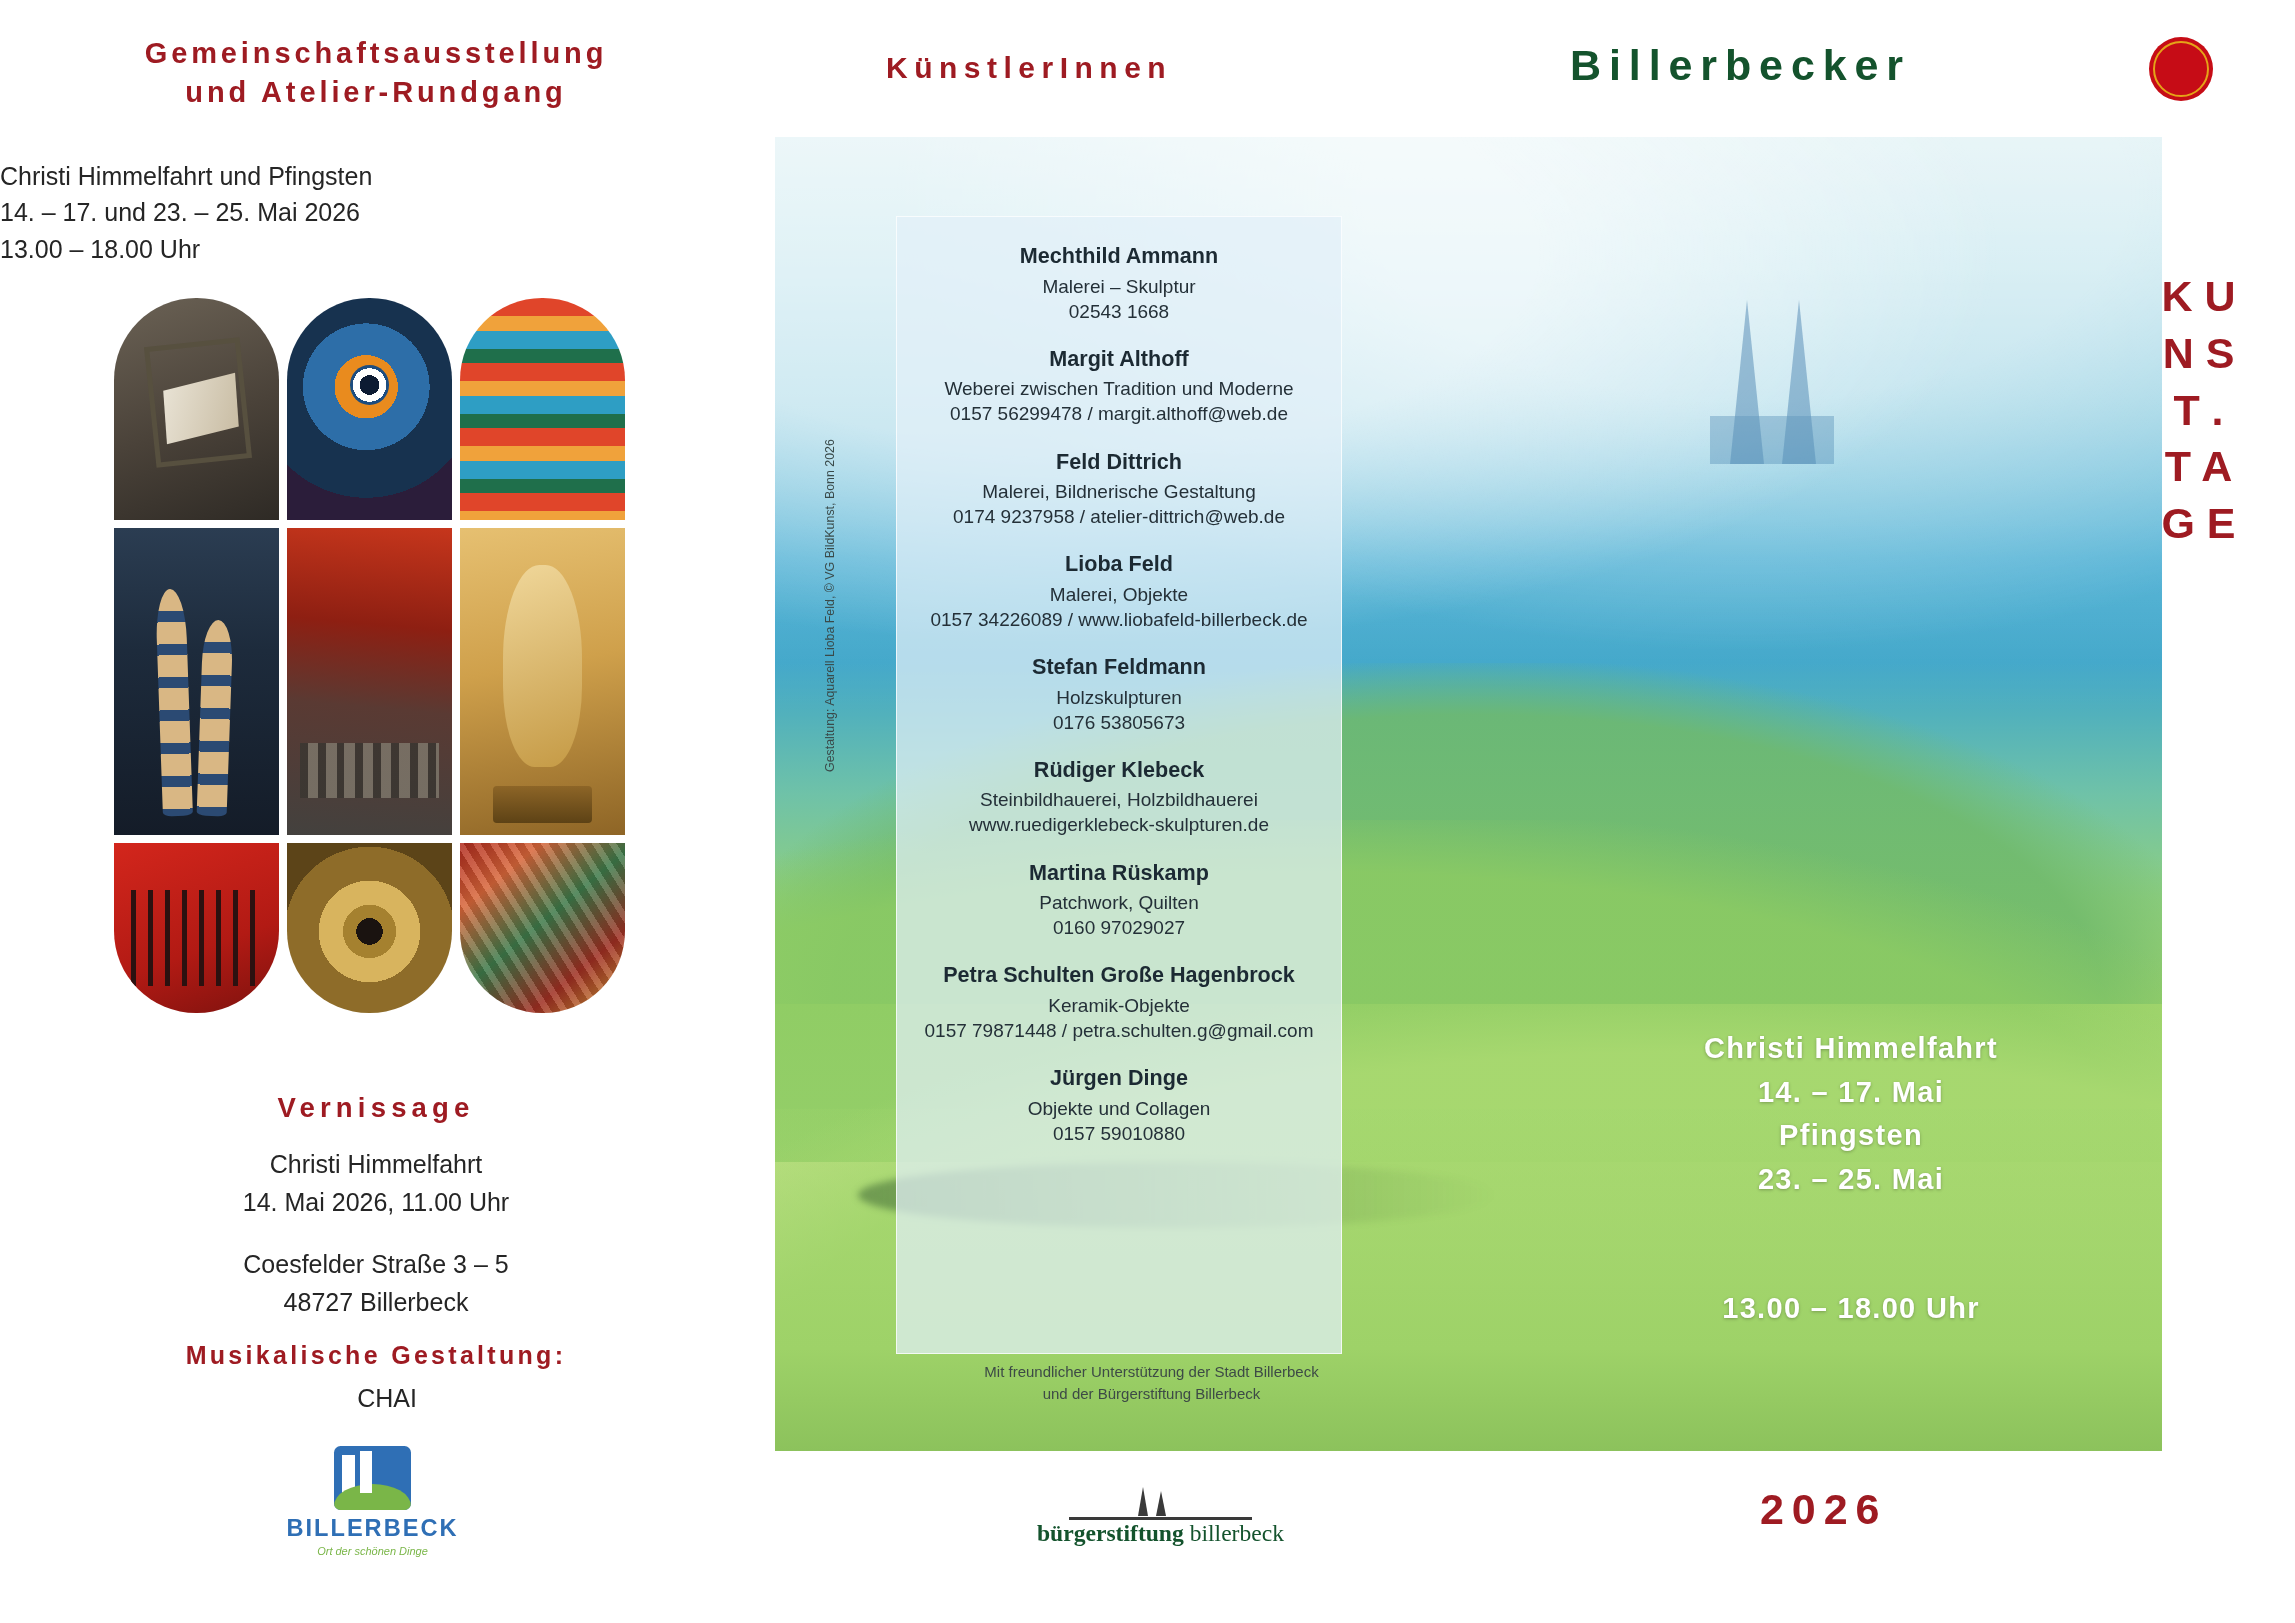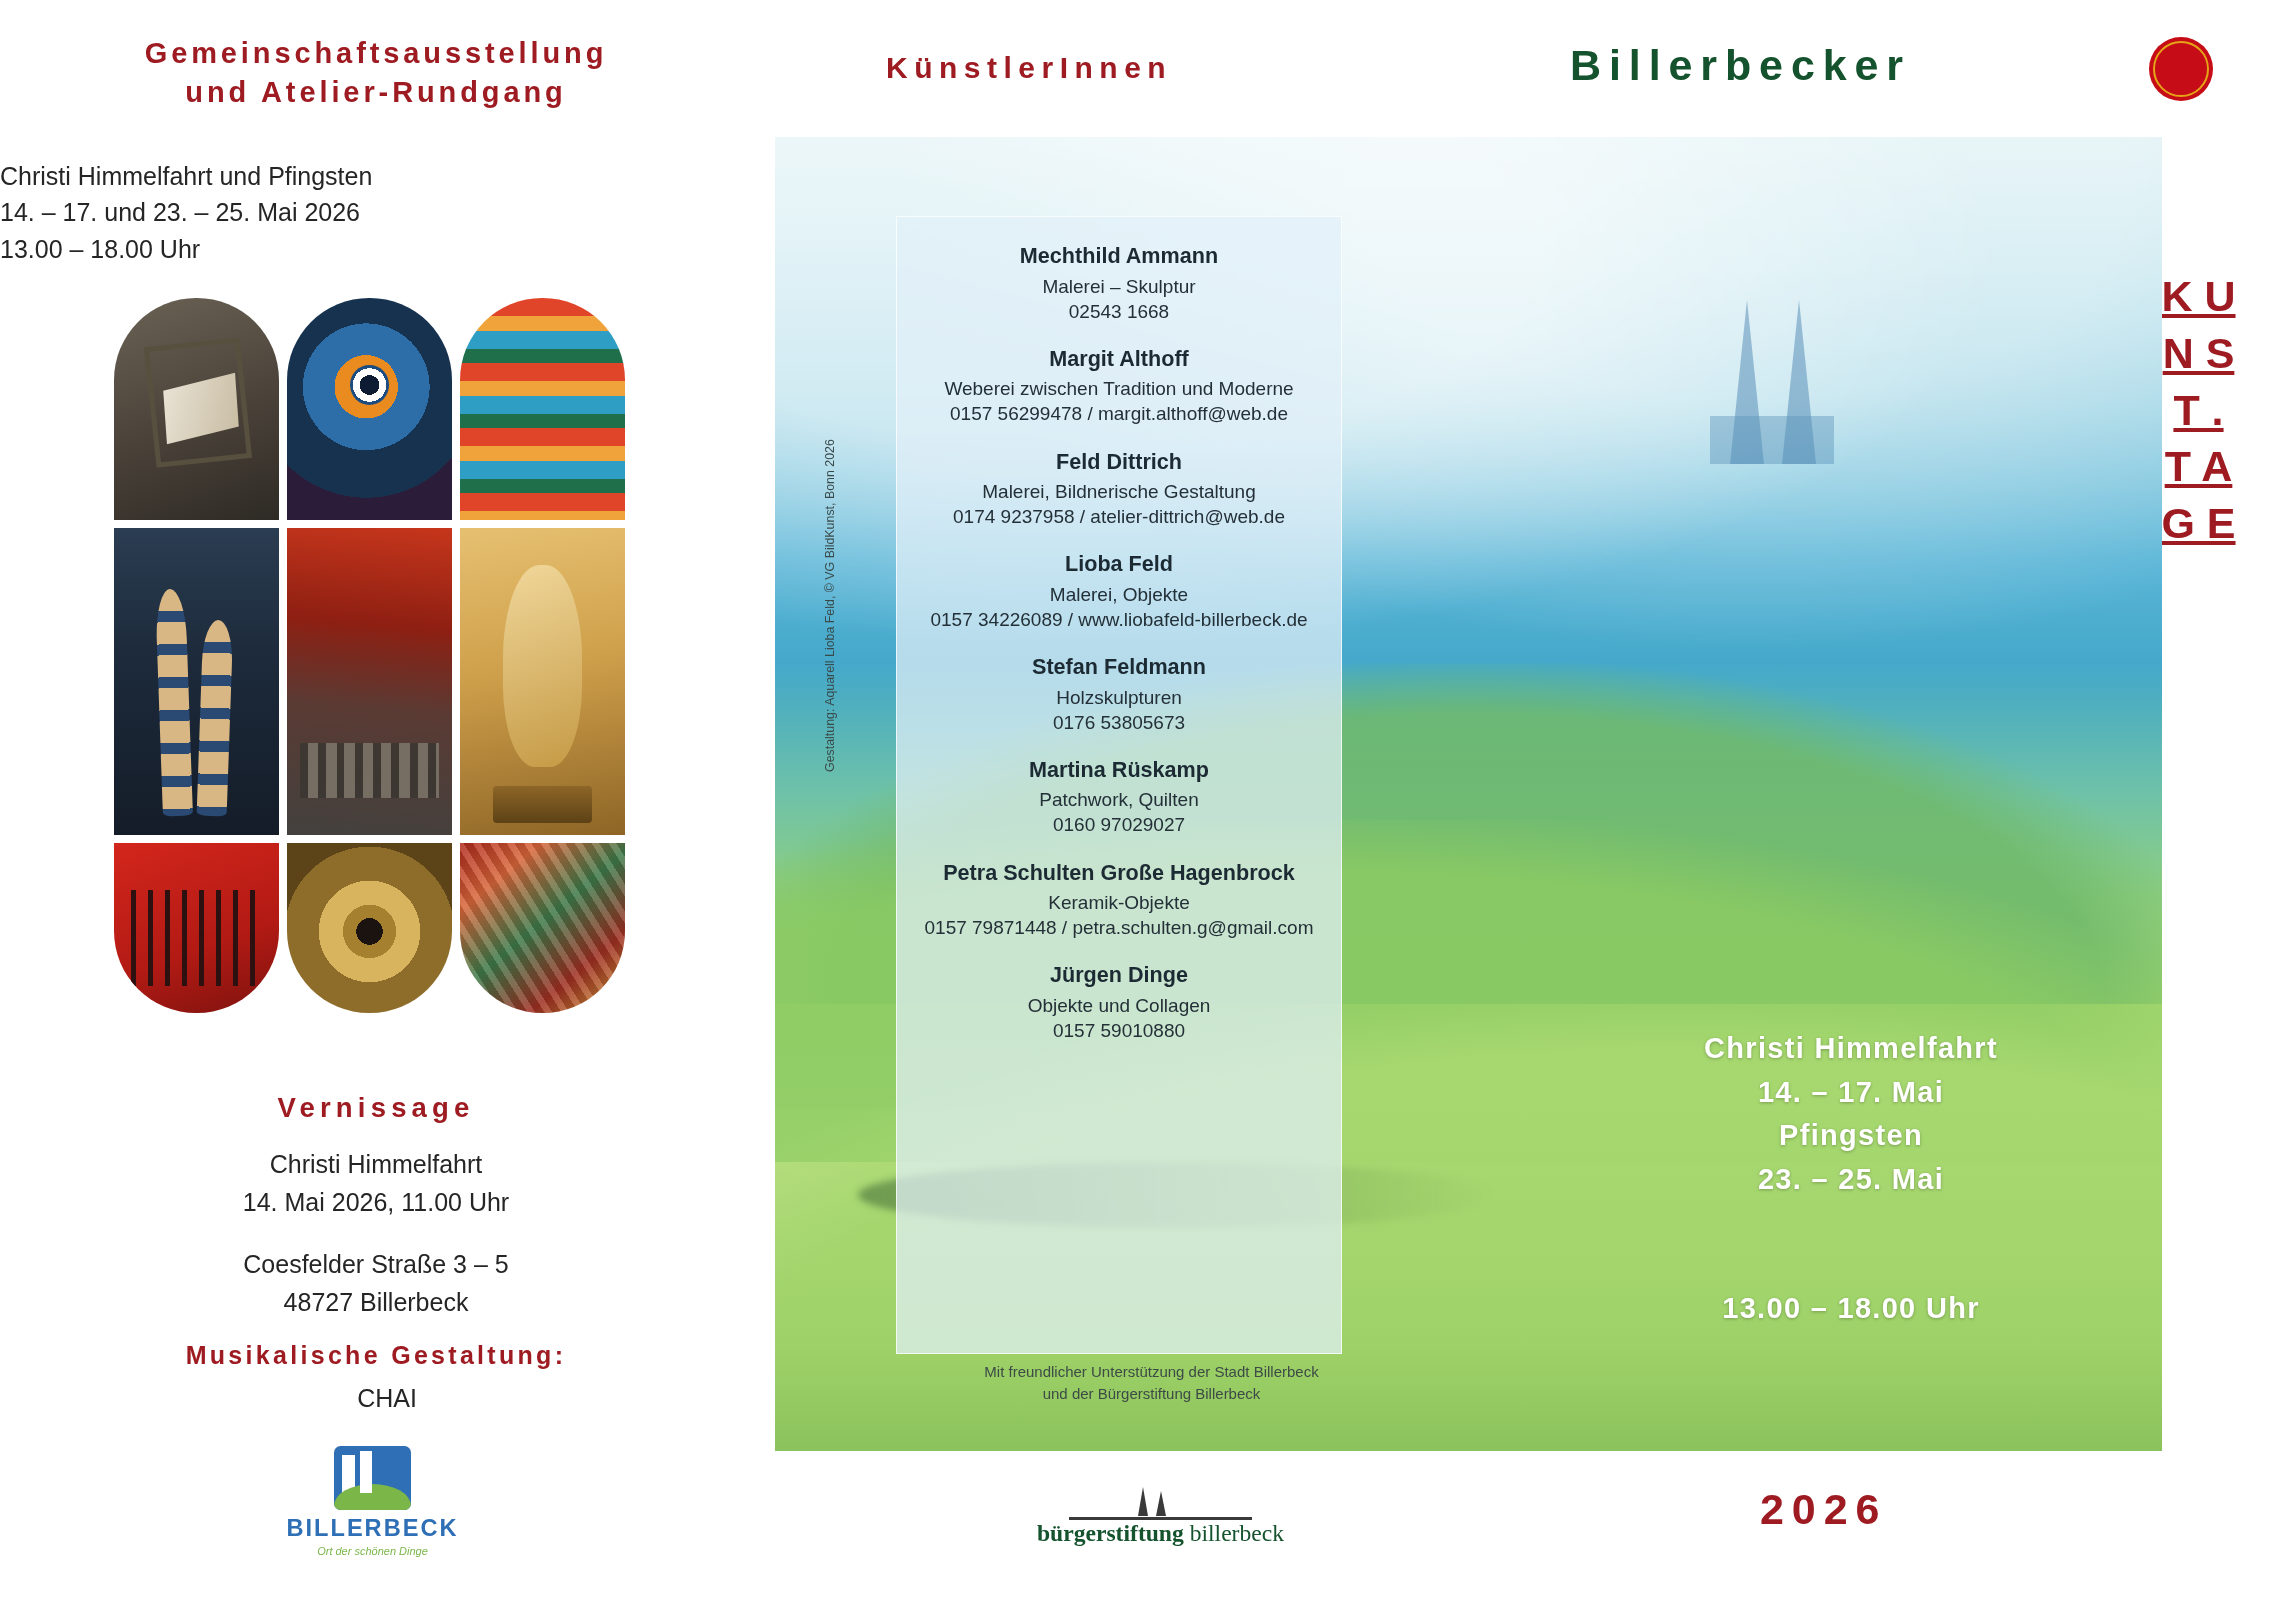--- a/index.html
+++ b/index.html
@@ -255,21 +255,20 @@
   .vert-title {
     position: absolute;
     top: 268px;
     left: 2159px;
     width: 79px;
     text-align: center;
     color: #9e1b22;
     font-size: 43px;
     font-weight: bold;
     line-height: 1.32;
-    text-decoration: underline;
   }
   .year {
     position: absolute;
     top: 1485px;
     left: 1760px;
     color: #9e1b22;
     font-size: 43px;
     font-weight: bold;
     letter-spacing: 7.9px;
   }
@@ -564,20 +563,25 @@
     <div class="ln">Malerei, Objekte</div>
     <div class="ln">0157 34226089 / www.liobafeld-billerbeck.de</div>
   </div>
 
   <div class="artist">
     <div class="nm">Stefan Feldmann</div>
     <div class="ln">Holzskulpturen</div>
     <div class="ln">0176 53805673</div>
   </div>
 
+  <div class="artist">
+    <div class="nm">Rüdiger Klebeck</div>
+    <div class="ln">Steinbildhauerei, Holzbildhauerei</div>
+    <div class="ln">www.ruedigerklebeck-skulpturen.de</div>
+  </div>
 
   <div class="artist">
     <div class="nm">Martina Rüskamp</div>
     <div class="ln">Patchwork, Quilten</div>
     <div class="ln">0160 97029027</div>
   </div>
 
   <div class="artist">
     <div class="nm">Petra Schulten Große Hagenbrock</div>
     <div class="ln">Keramik-Objekte</div>

